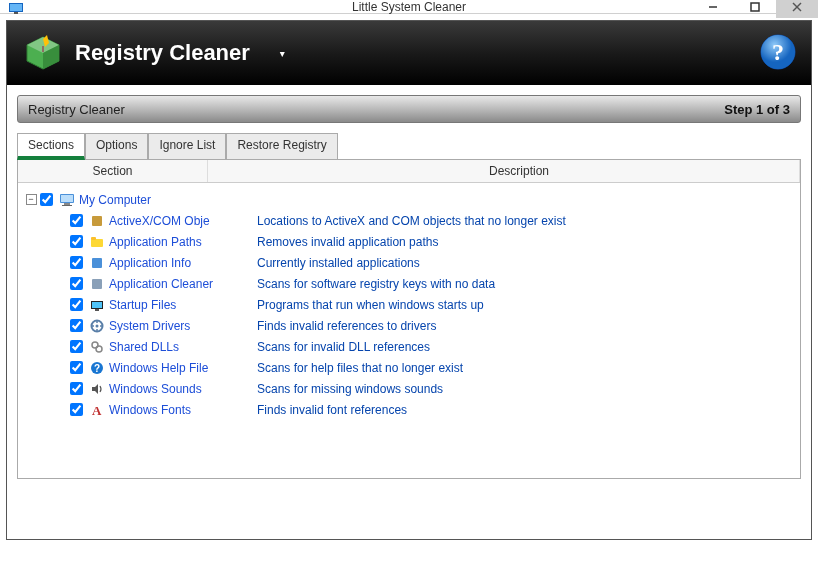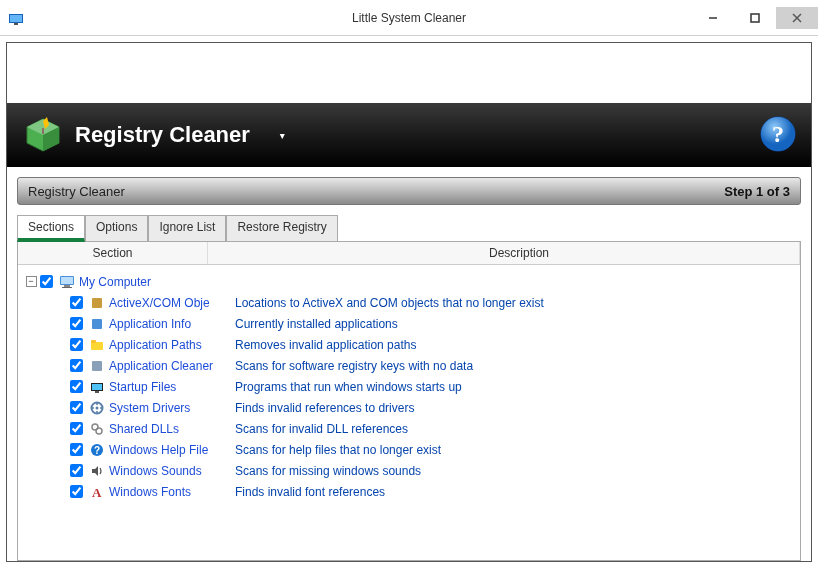--- a/index.html
+++ b/index.html
@@ -1,26 +1,26 @@
 <!DOCTYPE html>
 <html><head>
 <meta charset="utf-8">
 <style>
 * { box-sizing: border-box; margin: 0; padding: 0; }
 body { font-family: "Segoe UI", Tahoma, sans-serif; font-size: 12px; background: #fff; width: 818px; height: 562px; overflow: hidden; }
 
-.titlebar { height: 36px; background: #fff; border-bottom: 1px solid #d0d0d0; display: flex; align-items: center; position: relative; }
+.titlebar { height: 14px; background: #fff; border-bottom: 1px solid #d0d0d0; display: flex; align-items: center; position: relative; }
 .titlebar .app-icon { width: 16px; height: 16px; margin-left: 8px; display: inline-block; }
 .titlebar .title { position: absolute; left: 50%; transform: translateX(-50%); font-size: 12px; color: #333; }
 .titlebar .controls { margin-left: auto; display: flex; }
 .titlebar .ctrl { width: 42px; height: 22px; display: flex; align-items: center; justify-content: center; font-size: 13px; color: #333; }
 .titlebar .ctrl.close { background: #d0d0d0; color: #666; }
 
 .outer { padding: 6px; height: 532px; background: #fff; }
-.frame { border: 1px solid #555; height: 100%; background: #fff; display: flex; flex-direction: column; justify-content: flex-end; }
+.frame { border: 1px solid #555; height: 100%; background: #fff; display: flex; flex-direction: column; }
 
 .header-band { height: 64px; background: linear-gradient(to bottom, #3a3a3a 0%, #1a1a1a 50%, #000 100%); display: flex; align-items: center; padding: 0 16px; position: relative; }
 .header-band .box-icon { width: 40px; height: 40px; margin-right: 12px; }
 .header-band h1 { color: #fff; font-size: 22px; font-weight: 600; }
 .header-band .dropdown-arrow { color: #fff; margin-left: 30px; font-size: 10px; }
 .header-band .help-icon { position: absolute; right: 14px; top: 12px; }
 
 .step-bar { height: 28px; margin: 10px; background: linear-gradient(to bottom, #e8e8e8 0%, #bababa 50%, #8a8a8a 100%); border: 1px solid #777; border-radius: 3px; display: flex; align-items: center; padding: 0 10px; color: #222; font-size: 13px; }
 .step-bar .step-right { margin-left: auto; font-weight: 600; color: #111; }
 
@@ -37,21 +37,21 @@
 .col-headers .col.section { width: 190px; }
 .col-headers .col.desc { flex: 1; }
 
 .tree { padding: 6px 4px; color: #0645ad; font-size: 12px; }
 .tree-row { display: flex; align-items: center; height: 21px; }
 .tree-row .indent0 { width: 18px; display: flex; justify-content: center; }
 .tree-row .indent1 { width: 48px; }
 .tree-row input[type=checkbox] { margin: 0 4px 0 0; width: 13px; height: 13px; }
 .tree-row .icon-slot { width: 16px; height: 16px; margin: 0 4px 0 2px; display: inline-flex; align-items: center; justify-content: center; }
 .tree-row .section-name { width: 120px; overflow: hidden; white-space: nowrap; color: #1d4ed8; }
-.tree-row .desc { color: #0645ad; padding-left: 6px; }
+.tree-row .desc { color: #0645ad; padding-left: 6px; margin-left: 22px; }
 .collapse-box { width: 11px; height: 11px; border: 1px solid #888; display: flex; align-items: center; justify-content: center; font-size: 9px; line-height: 1; color: #333; background: #fff; }
 
 .root-row .section-name { width: auto; }
 
 .footer { flex: 1; display: flex; align-items: center; justify-content: center; padding: 10px 0 18px; }
 .scan-btn { padding: 8px 24px; border: 1px solid #999; background: linear-gradient(to bottom, #fdfdfd, #e6e6e6); font-size: 15px; color: #222; display: flex; align-items: center; gap: 8px; border-radius: 2px; }
 </style>
 </head>
 <body>
 
@@ -155,37 +155,37 @@
                 </svg>
               </span>
               <span class="section-name">ActiveX/COM Obje</span>
               <span class="desc">Locations to ActiveX and COM objects that no longer exist</span>
             </div>
             <div class="tree-row">
               <span class="indent1"></span>
               <input type="checkbox" checked="" style="">
               <span class="icon-slot">
                 <svg width="14" height="14">
+                  <rect x="1" y="4" width="12" height="8" fill="#fdd835" rx="1"></rect>
+                  <rect x="1" y="2" width="5" height="3" fill="#fbc02d" rx="1"></rect>
+                </svg>
+              </span>
+              <span class="section-name">Application Paths</span>
+              <span class="desc">Removes invalid application paths</span>
+            </div>
+            <div class="tree-row">
+              <span class="indent1"></span>
+              <input type="checkbox" checked="" style="">
+              <span class="icon-slot">
+                <svg width="14" height="14">
                   <rect x="2" y="2" width="10" height="10" fill="#4a90d9" rx="1"></rect>
                 </svg>
               </span>
               <span class="section-name">Application Info</span>
               <span class="desc">Currently installed applications</span>
-            </div>
-            <div class="tree-row">
-              <span class="indent1"></span>
-              <input type="checkbox" checked="" style="">
-              <span class="icon-slot">
-                <svg width="14" height="14">
-                  <rect x="1" y="4" width="12" height="8" fill="#fdd835" rx="1"></rect>
-                  <rect x="1" y="2" width="5" height="3" fill="#fbc02d" rx="1"></rect>
-                </svg>
-              </span>
-              <span class="section-name">Application Paths</span>
-              <span class="desc">Removes invalid application paths</span>
             </div>
             <div class="tree-row">
               <span class="indent1"></span>
               <input type="checkbox" checked="" style="">
               <span class="icon-slot">
                 <svg width="14" height="14">
                   <rect x="2" y="2" width="10" height="10" fill="#8aa0b8" rx="1"></rect>
                 </svg>
               </span>
               <span class="section-name">Application Cleaner</span>

